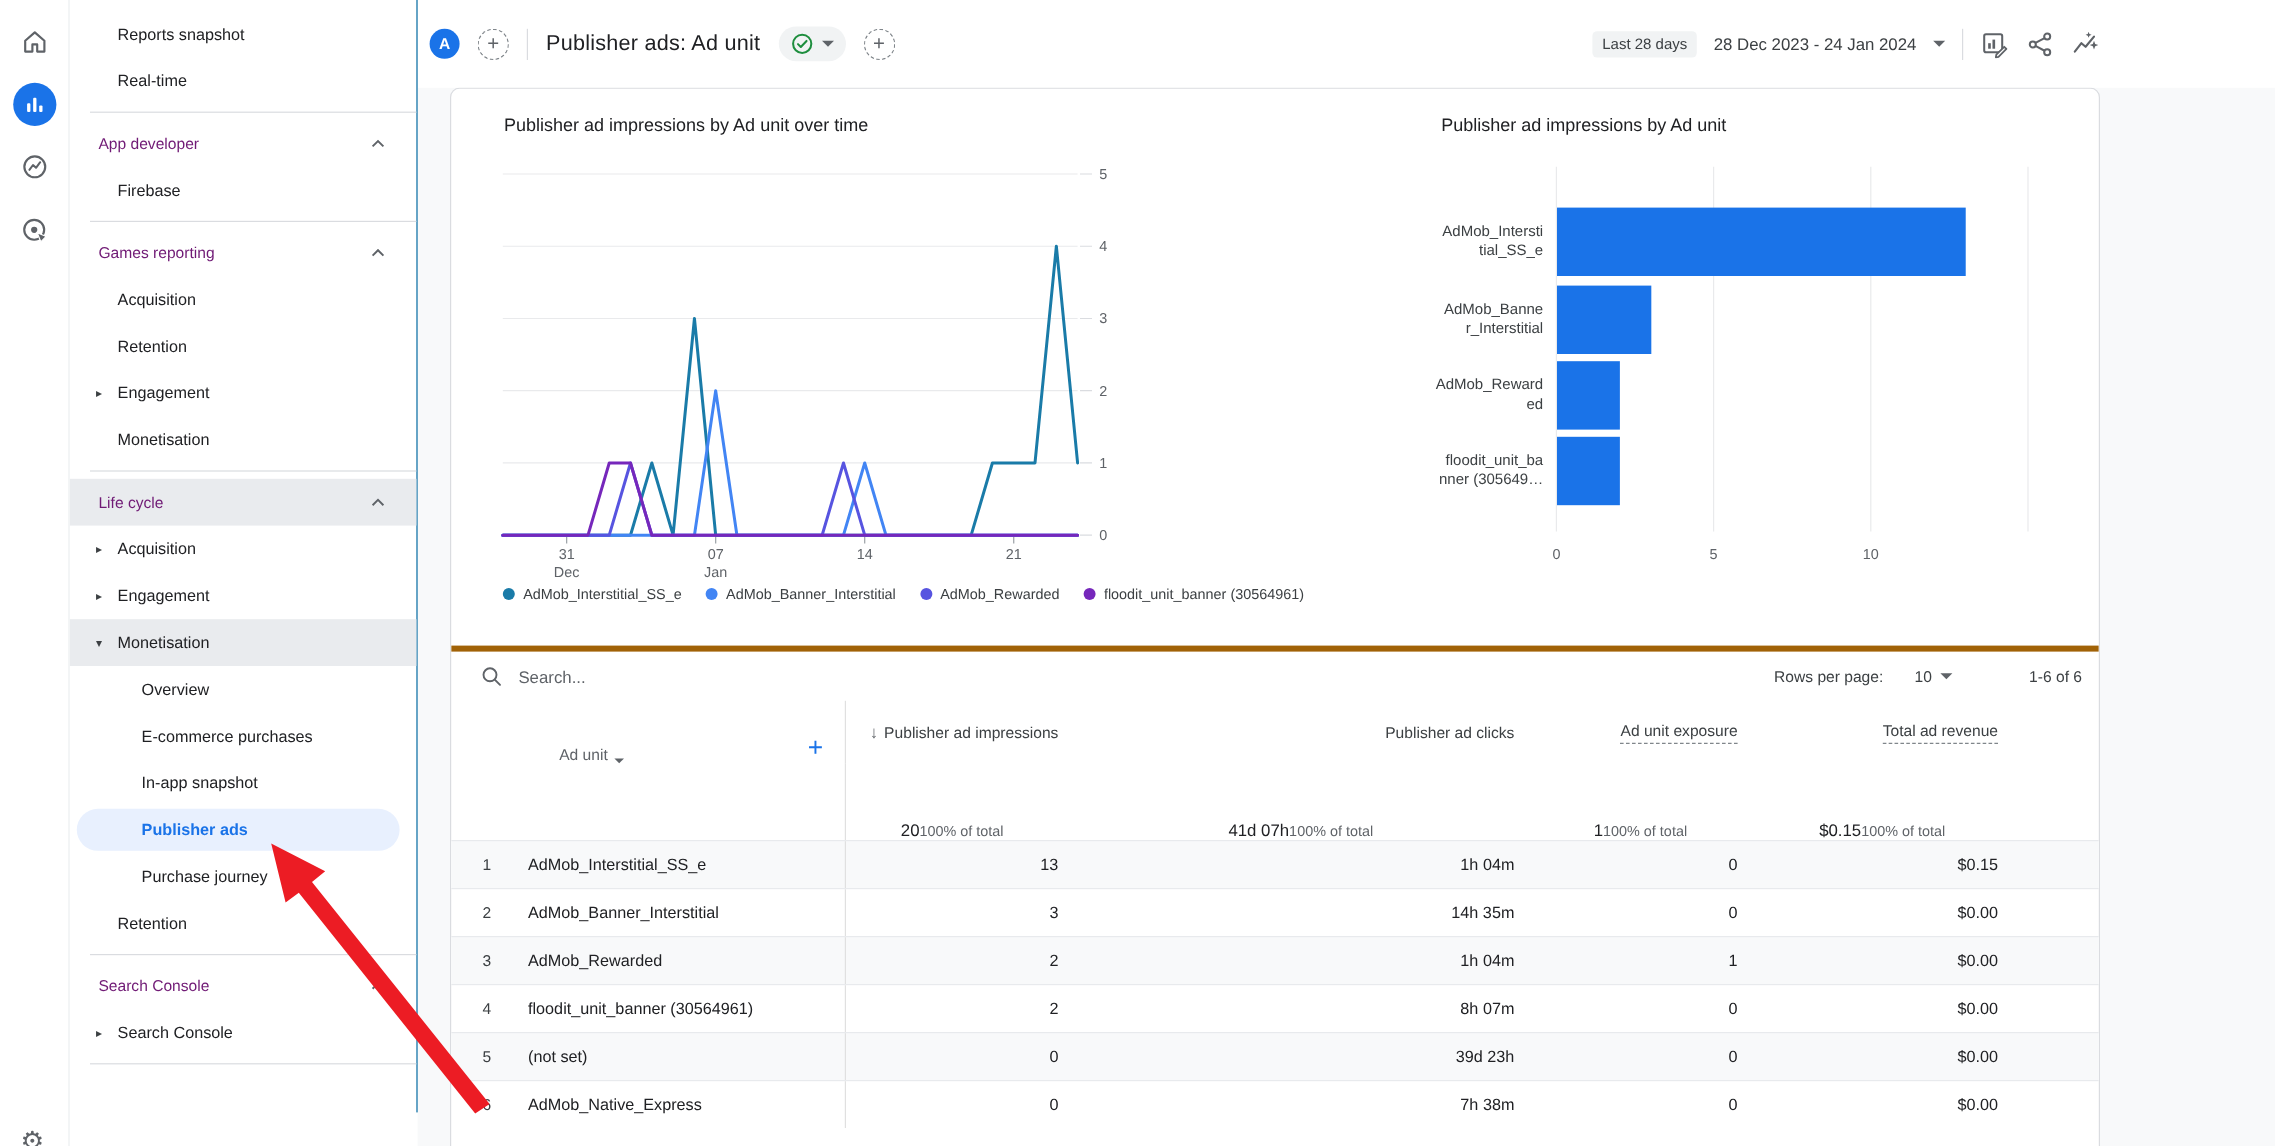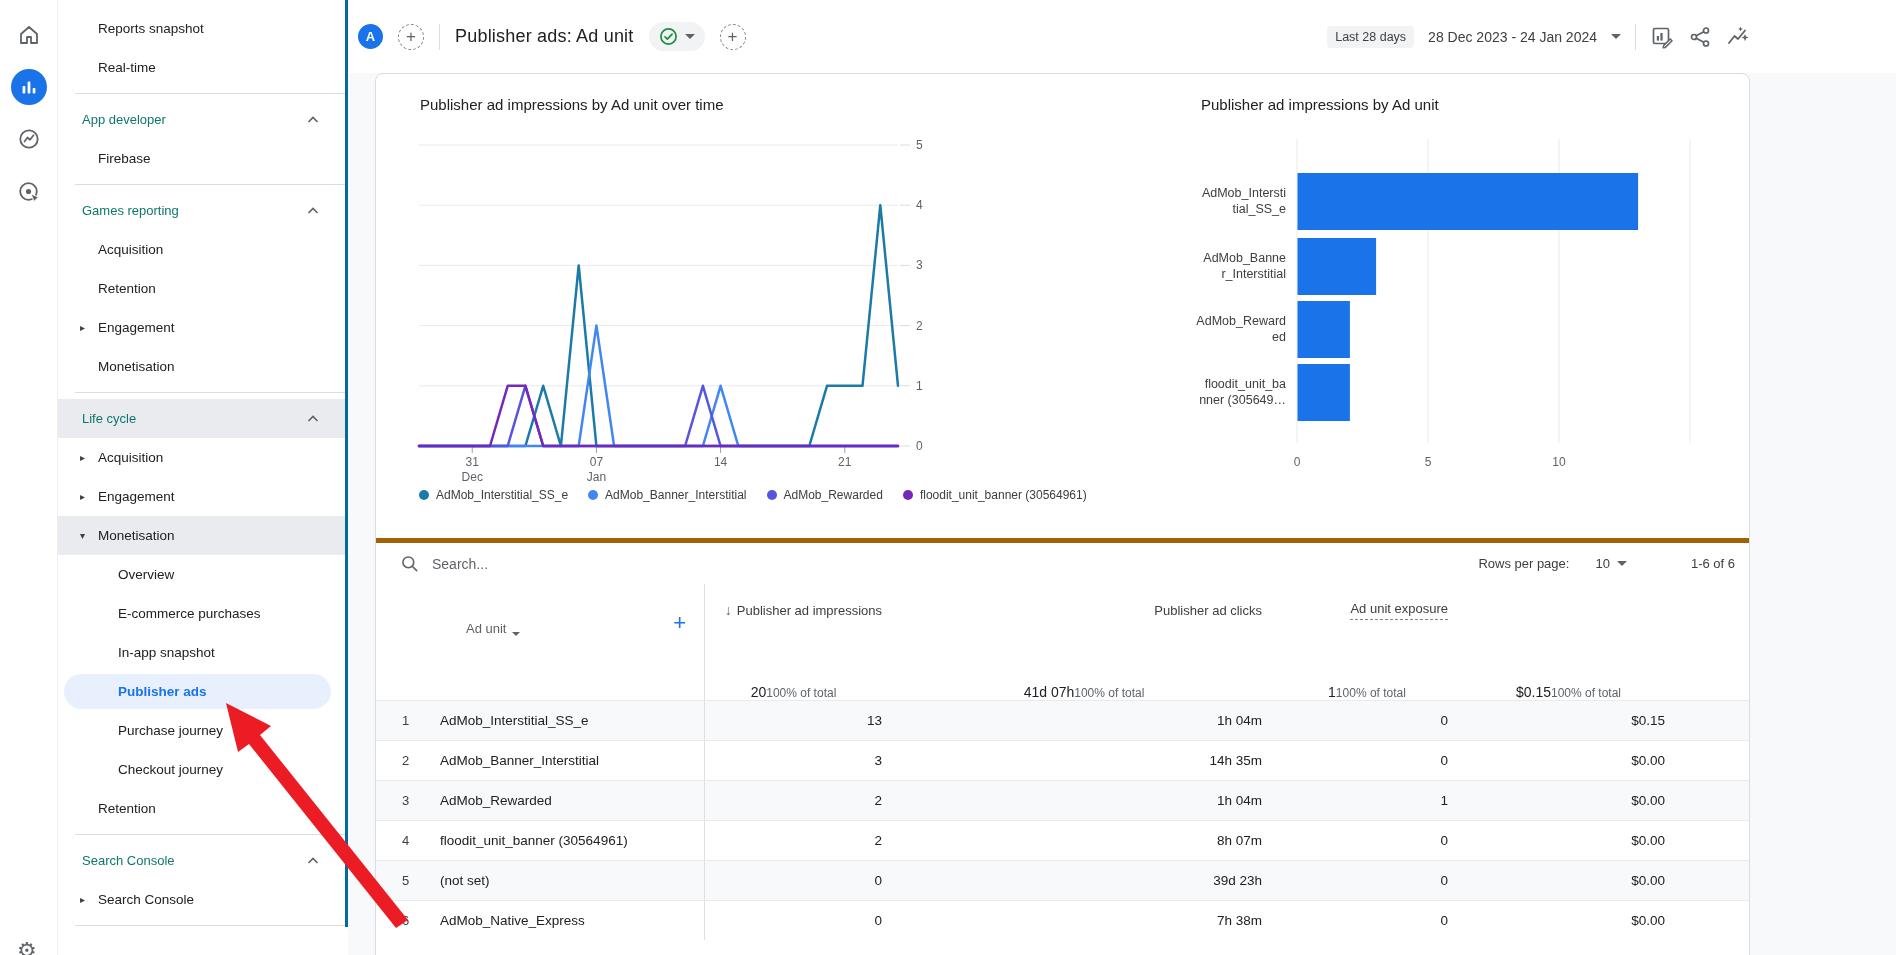--- a/index.html
+++ b/index.html
@@ -10,27 +10,27 @@
   }
   
   .rail { position:absolute; left:0; top:0; width:58px; height:955px; background:#fff;
           border-right:1px solid #eceef0; z-index:6; }
   .rail-icon { position:absolute; left:17px; width:24px; height:24px; cursor:pointer; }
   .rail-active { position:absolute; left:11px; width:36px; height:36px; border-radius:50%;
                  background:#1a73e8; display:flex; align-items:center; justify-content:center; cursor:pointer; }
   .rail-gear { position:absolute; left:17px; top:938px; font-size:22px; color:#5f6368; }
   
   .sidebar { position:absolute; left:58px; top:0; width:290px; height:927px; background:#fff;
-             border-right:3px solid #0369a1; z-index:5; padding-top:9px; }
+             border-right:1px solid #0369a1; z-index:5; padding-top:9px; }
   .sb-item { height:39px; display:flex; align-items:center; font-size:13.5px; color:#202124;
              cursor:pointer; position:relative; }
   .ind1 { padding-left:40px; } .ind2 { padding-left:60px; }
   .sb-arrow { position:absolute; left:22px; width:14px; font-size:10px; color:#3c4043; }
   .sb-section { height:39px; display:flex; align-items:center; justify-content:space-between;
-                padding-left:24px; padding-right:26px; font-size:13px; color:#0f766e; cursor:pointer; }
+                padding-left:24px; padding-right:26px; font-size:13px; color:#701a75; cursor:pointer; }
   .sb-grey { background:#e9ebee;gap:13px; }
   .sb-divider { height:1px; background:#dadce0; margin:6px 0 6px 17px; }
   .sb-item.selected { background:#e8f0fe; border-radius:18px; margin:2px 14px 2px 6px; height:35px;
                       color:#1a73e8; font-weight:700; padding-left:54px; }
   
   .topbar { position:absolute; left:348px; top:0; right:0; height:73px; background:#fff;
             display:flex; align-items:center; padding-left:10px; z-index:4; }
   .avatar { width:25px; height:25px; border-radius:50%; background:#1a73e8; color:#fff;
             font-size:13px; font-weight:700; display:flex; align-items:center; justify-content:center;
             cursor:pointer; }
@@ -182,23 +182,20 @@
         <span class="sb-label">E-commerce purchases</span>
       </div>
       <div class="sb-item ind2">
         <span class="sb-label">In-app snapshot</span>
       </div>
       <div class="sb-item ind2 selected">
         <span class="sb-label">Publisher ads</span>
       </div>
       <div class="sb-item ind2">
         <span class="sb-label">Purchase journey</span>
-      </div>
-      <div class="sb-item ind2">
-        <span class="sb-label">Checkout journey</span>
       </div>
       <div class="sb-item ind1">
         <span class="sb-label">Retention</span>
       </div>
       <div class="sb-divider"></div>
       <div class="sb-section">
         <span>Search Console</span>
         <svg width="12" height="8" viewBox="0 0 12 8">
           <polyline points="1.5,6 6,1.5 10.5,6" fill="none" stroke="#5f6368" stroke-width="1.6"></polyline>
         </svg>
@@ -359,20 +356,23 @@
       <div class="tc num c3">
         <span class="sort-arrow">↓</span>
         <span>Publisher ad impressions</span>
       </div>
       <div class="tc num">
         <span>Publisher ad clicks</span>
       </div>
       <div class="tc num">
         <span class="dashed-u">Ad unit exposure</span>
       </div>
+      <div class="tc num c6">
+        <span class="dashed-u">Total ad revenue</span>
+      </div>
     </div>
 
     <div class="trow totals">
       <div class="tc"></div>
       <div class="tc"></div>
       <div class="tcell c3" style="border-left:1px solid #e0e0e0">
         <span class="tv">20</span>
         <span class="ts">100% of total</span>
       </div>
       <div class="tcell">

